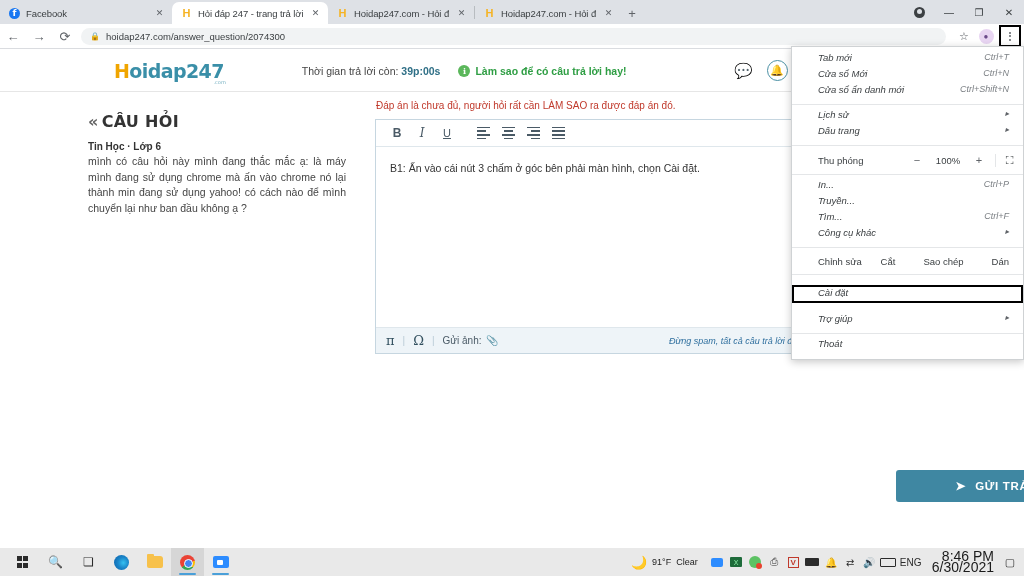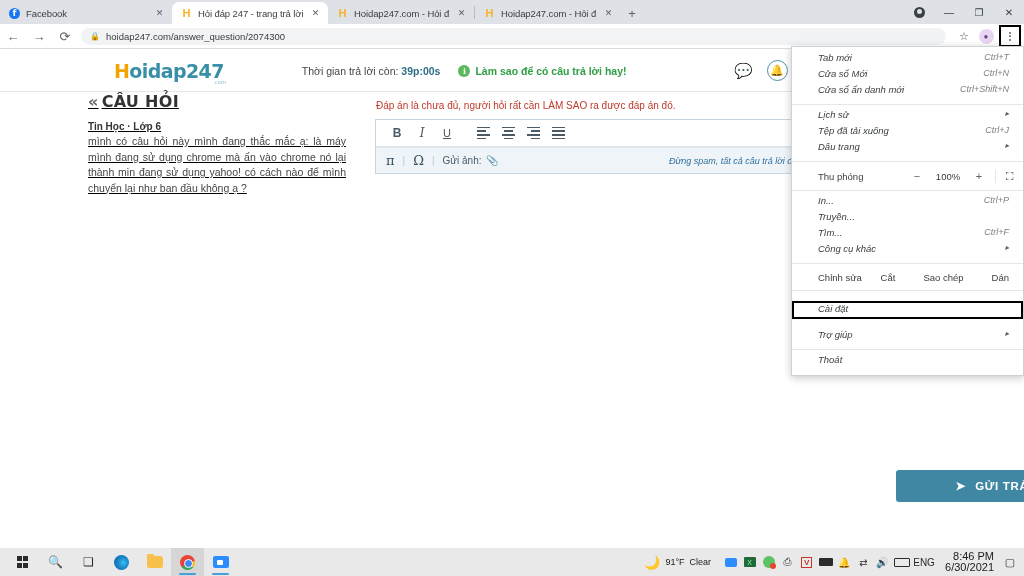--- a/index.html
+++ b/index.html
@@ -128,21 +128,21 @@
   .chat-ico { color: #4a90a4; font-size: 15px; }
   .bell-ico {
     width: 21px; height: 21px; border-radius: 50%; border: 1px solid #4a90a4;
     color: #4a90a4; font-size: 11px; display: flex; align-items: center;
     justify-content: center;
   }
 
   .content { position: relative; }
 
   
-  .qcol { position: absolute; left: 88px; top: 0; width: 270px; text-decoration: underline; }
+  .qcol { position: absolute; left: 88px; top: 20px; width: 270px; }
   .qtitle {
     font-size: 16px; font-weight: bold; color: #333; letter-spacing: 0.3px;
     font-family: "DejaVu Sans", sans-serif;
   }
   .qtitle .chev { color: #666; margin-right: 3px; }
   .qmeta { font-size: 10px; font-weight: bold; color: #333; margin-top: 10px; }
   .qbody {
     font-size: 10.5px; color: #444; line-height: 15.5px; margin-top: 2px;
     text-align: justify; width: 258px;
   }
@@ -281,21 +281,21 @@
     padding-right: 4px; font-size: 9px; color: #1b1b1b;
   }
   .weather { display: flex; align-items: center; gap: 5px; margin-right: 10px; }
   .moon { color: #f0b429; font-size: 13px; }
   .tray-ico {
     width: 19px; height: 28px; display: flex; align-items: center;
     justify-content: center; font-size: 10px; color: #2b2b2b;
   }
   .clockbox {
     display: flex; flex-direction: column; align-items: flex-end;
-    line-height: 11px; font-size: 11px; color: #1b1b1b;
+    line-height: 11px; font-size: 14px; color: #1b1b1b;
     padding: 0 6px 0 8px;
   }
   .notifbox { width: 20px; display: flex; align-items: center; justify-content: center;
               font-size: 11px; color: #2b2b2b; }
   .sq-blue { width: 12px; height: 9px; background: #2d8cff; border-radius: 2px; }
   .sq-green { width: 12px; height: 10px; background: #1e6b3a; border-radius: 1px;
               display:flex; align-items:center; justify-content:center;
               color:#8ef0a8; font-size:7px; }
   .dot-green {
     width: 12px; height: 12px; border-radius: 50%; background: #5dc264;
@@ -449,20 +449,21 @@
             </div>
             <div class="ebtn">
               <span class="align-ico">
                   <span style="width:13px"></span>
                   <span style="width:13px"></span>
                   <span style="width:13px"></span>
                   <span style="width:13px"></span>
                 </span>
             </div>
           </div>
+          <div class="earea">B1: Ấn vào cái nút 3 chấm ở góc bên phải màn hình, chọn Cài đặt.</div>
           <div class="efooter">
             <span class="pi">π</span>
             <span class="vsep">|</span>
             <span class="om">Ω</span>
             <span class="vsep">|</span>
             <span>Gửi ảnh:</span>
             <span class="clip">📎</span>
             <span class="spam">Đừng spam, tất cả câu trả lời đều được kiểm duyệt!</span>
           </div>
         </div>
@@ -490,24 +491,20 @@
       <span class="accel">Ctrl+Shift+N</span>
     </div>
 
     <div class="msep"></div>
 
     <div class="mi">
       <span class="lbl">Lịch sử</span>
       <span class="arrow">▸</span>
     </div>
     <div class="mi">
-      <span class="lbl">Tệp đã tải xuống</span>
-      <span class="accel">Ctrl+J</span>
-    </div>
-    <div class="mi">
       <span class="lbl">Dấu trang</span>
       <span class="arrow">▸</span>
     </div>
 
     <div class="msep"></div>
 
     <div class="zoomrow">
       <span class="zl">Thu phóng</span>
       <span class="zoomctl">
         <span class="zbtn">−</span>

